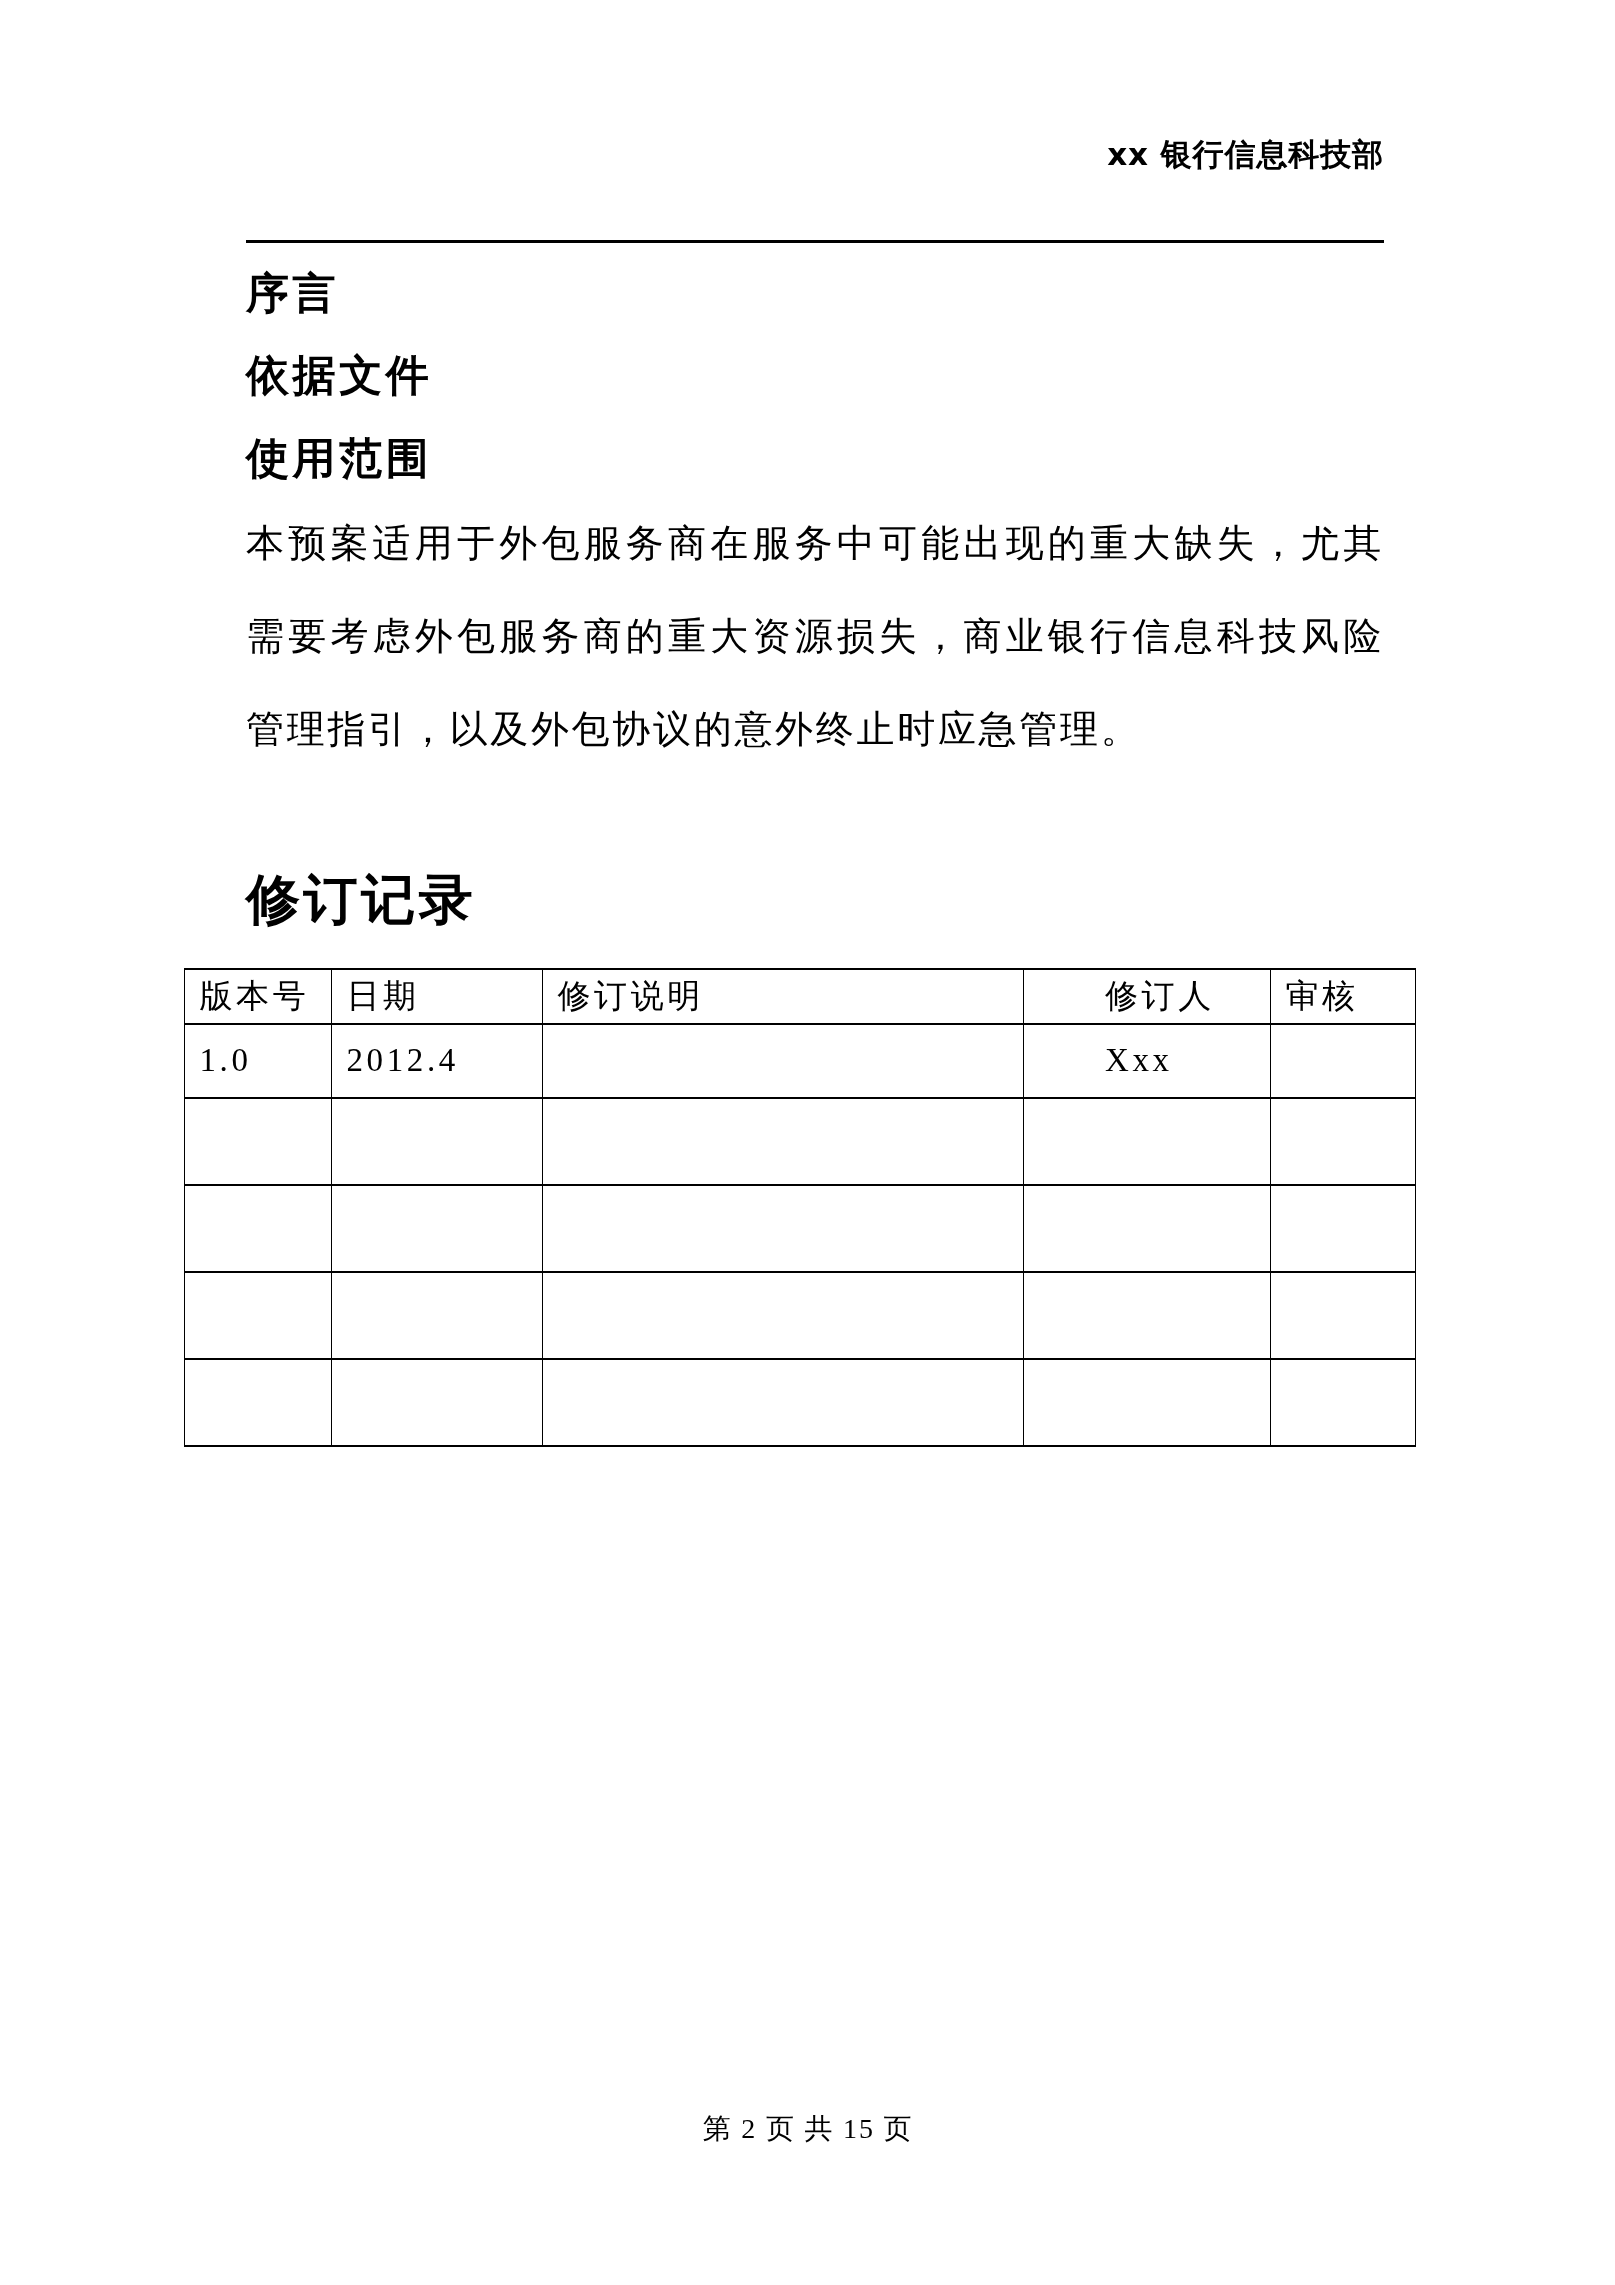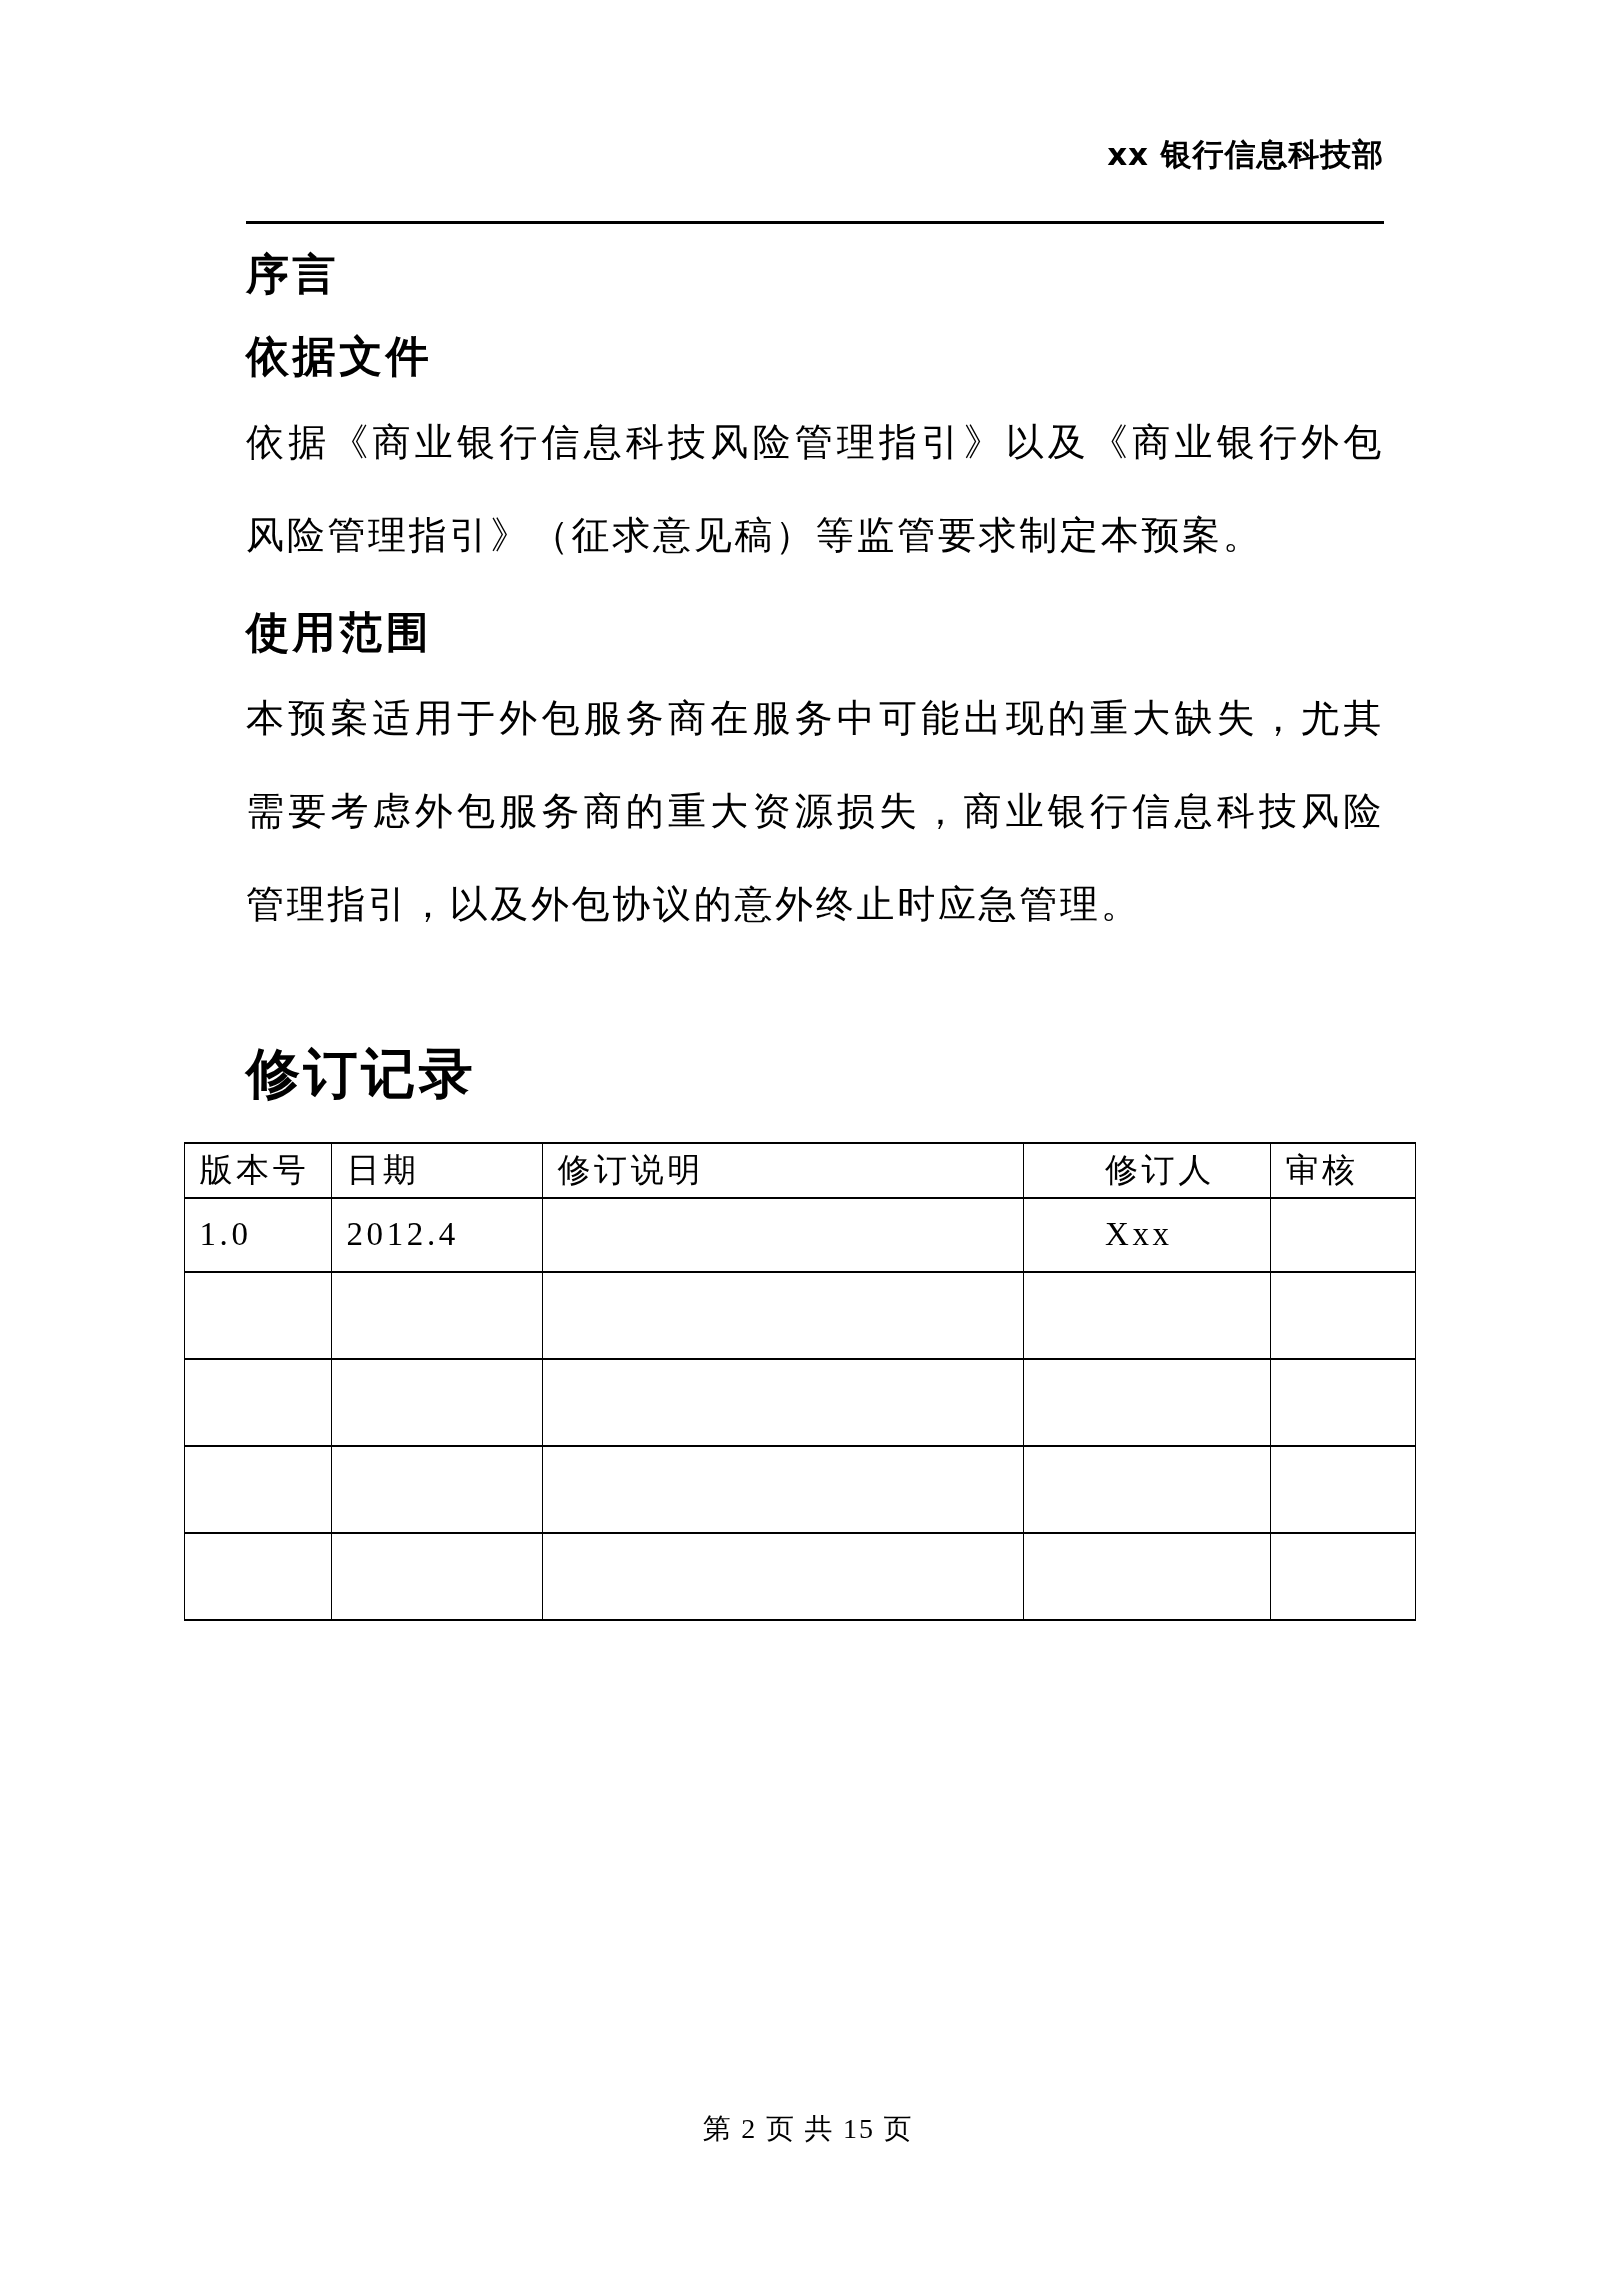--- a/index.html
+++ b/index.html
@@ -16,21 +16,21 @@
   }
   .content {
     padding: 134px 232px 0 246px;
   }
   .doc-header {
     text-align: right;
     font-family: "DejaVu Sans", "Liberation Sans", sans-serif;
     font-weight: bold;
     font-size: 31px;
     letter-spacing: 0.9px;
-    padding-bottom: 45px;
+    padding-bottom: 64px;
     border-bottom: 3.6px solid #000000;
   }
   .section-heading {
     font-size: 43px;
     font-weight: bold;
     letter-spacing: 3.6px;
     margin-top: 20px;
     line-height: 1.45;
   }
   .section-heading.first {
@@ -90,21 +90,20 @@
 <body>
 
 <div class="page">
   <div class="content">
 
     <div class="doc-header">xx 银行信息科技部</div>
 
     <div class="section-heading first">序言</div>
 
     <div class="section-heading">依据文件</div>
-    <div class="body-para">依据《商业银行信息科技风险管理指引》以及《商业银行外包风险管理指引》（征求意见稿）等监管要求制定本预案。</div>
 
     <div class="section-heading">使用范围</div>
     <div class="body-para">本预案适用于外包服务商在服务中可能出现的重大缺失，尤其需要考虑外包服务商的重大资源损失，商业银行信息科技风险管理指引，以及外包协议的意外终止时应急管理。</div>
 
     <div class="revision-heading">修订记录</div>
 
     <table class="revision-table">
       <colgroup>
         <col class="c1">
           <col class="c2">

